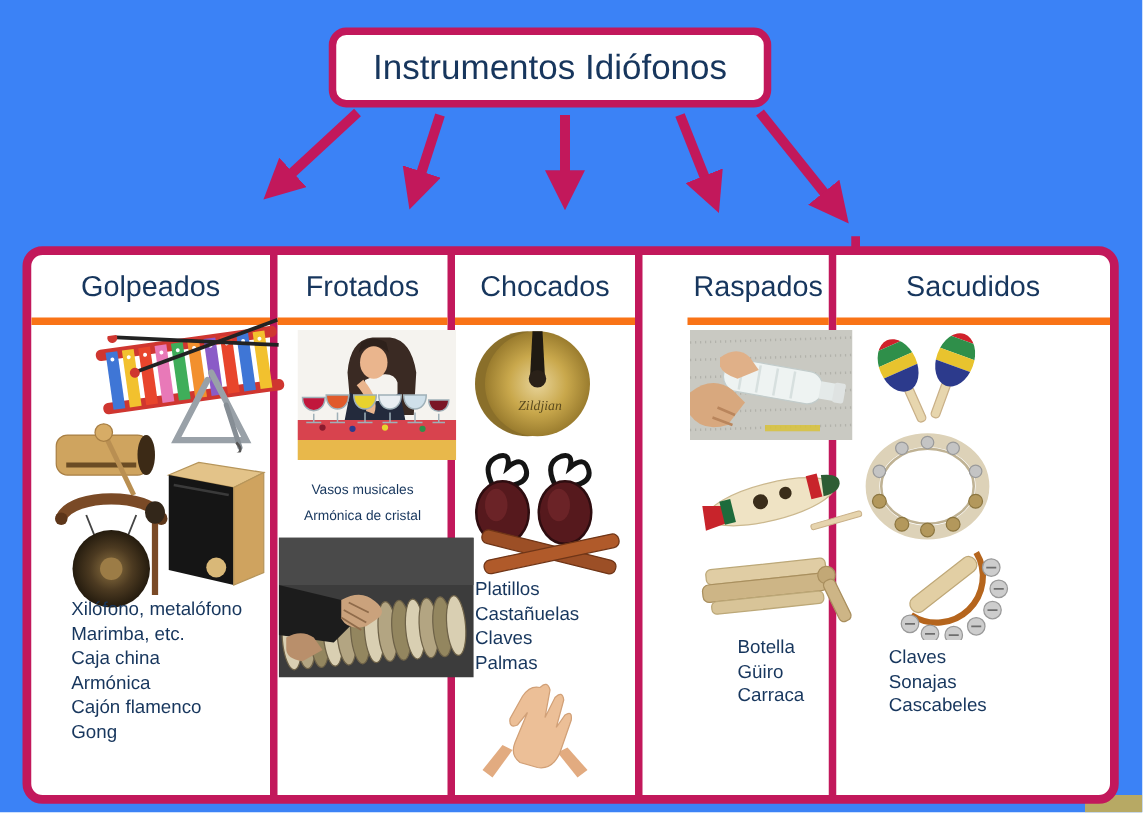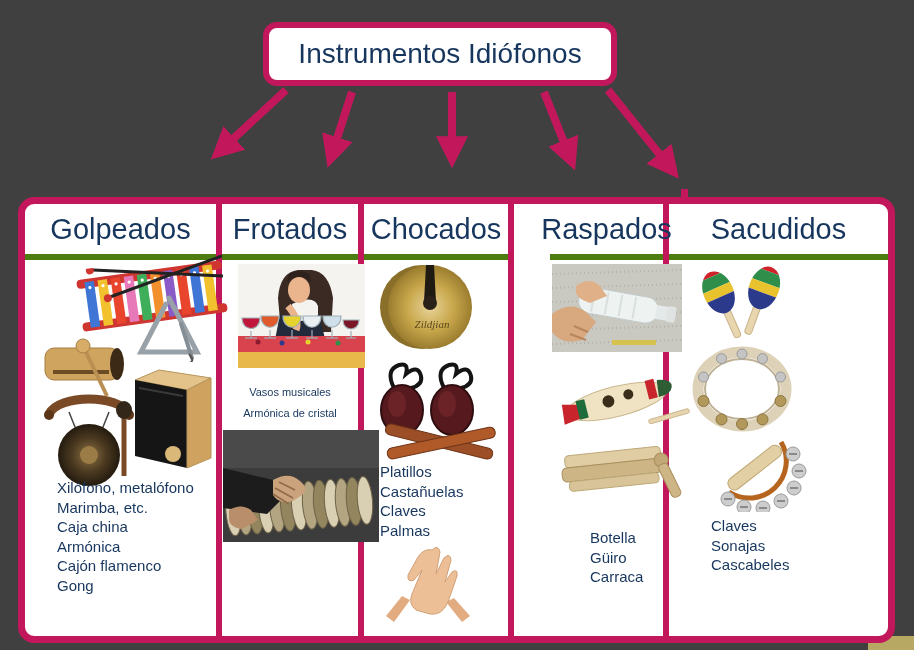--- a/index.html
+++ b/index.html
@@ -1,33 +1,33 @@
 <!DOCTYPE html>
 <html><head>
 <meta charset="utf-8">
 <style>
   html,body{margin:0;padding:0;background:#ffffff;}
-  #stage{position:relative;width:914px;height:650px;background:#404040;overflow:hidden;
+  #stage{position:relative;width:914px;height:650px;background:#3b82f6;overflow:hidden;
          font-family:"Liberation Sans","DejaVu Sans",sans-serif;color:#17365D;}
   
   .title-box{position:absolute;left:263px;top:22px;width:354px;height:64px;
              border:6px solid #C2185B;border-radius:14px;background:#ffffff;
              display:flex;align-items:center;justify-content:center;box-sizing:border-box;z-index:3;}
   .title-box span{font-size:28px;color:#17365D;white-space:nowrap;}
   
   .arrows{position:absolute;left:0;top:0;width:914px;height:650px;pointer-events:none;z-index:2;}
   
   .cat-table{position:absolute;left:18px;top:197px;width:877px;height:446px;
              border:7px solid #C2185B;border-radius:16px;background:#ffffff;
              box-sizing:border-box;display:flex;overflow:hidden;z-index:1;}
   .col{box-sizing:border-box;display:flex;flex-direction:column;}
   .col.b{border-right:6px solid #C2185B;}
   .c1{width:197px;} .c2{width:142px;} .c3{width:150px;} .c4{width:155px;padding-left:36px;} .c5{flex:1;}
-  .col-header{height:50px;border-bottom:6px solid #4d7c0f;display:flex;align-items:center;
-              justify-content:center;font-size:29px;color:#17365D;flex:0 0 auto;}
+  .col-header{height:50px;border-bottom:6px solid #f97316;display:flex;align-items:center;
+              justify-content:center;font-size:23px;color:#17365D;flex:0 0 auto;}
   .col-body{position:relative;flex:1;}
   .img{position:absolute;}
   .lines{position:absolute;font-size:15px;line-height:19.5px;color:#17365D;white-space:nowrap;}
   .lines.center{text-align:center;width:100%;font-size:11px;line-height:21px;}
   .tick{position:absolute;left:681px;top:189px;width:7px;height:10px;background:#C2185B;z-index:0;}
   .corner-accent{position:absolute;right:0;bottom:0;width:46px;height:14px;background:#b7a964;z-index:0;}
   svg{display:block;}
 </style>
 </head>
 <body>
@@ -331,21 +331,21 @@
         <svg class="img" style="left:8px;top:174px;" width="132" height="72" viewBox="0 0 132 72">
           <g transform="rotate(-6 66 36)">
             <rect x="8" y="16" width="96" height="12" rx="4" fill="#e0cda4" stroke="#bca878"></rect>
             <rect x="4" y="28" width="100" height="14" rx="5" fill="#cdb586" stroke="#a98f5e"></rect>
             <rect x="10" y="42" width="90" height="10" rx="4" fill="#d8c498" stroke="#bca878"></rect>
             <circle cx="104" cy="30" r="7" fill="#c2a876" stroke="#a98f5e"></circle>
             <rect x="100" y="34" width="10" height="36" rx="4" fill="#cdb586" stroke="#a98f5e" transform="rotate(-20 105 36)"></rect>
           </g>
         </svg>
 
-        <div class="lines" style="left:40px;top:268px;">
+        <div class="lines" style="left:40px;top:248px;">
           <div>Botella</div>
           <div>Güiro</div>
           <div>Carraca</div>
         </div>
       </div>
     </div>
 
     <div class="col c5">
       <div class="col-header">Sacudidos</div>
       <div class="col-body">

